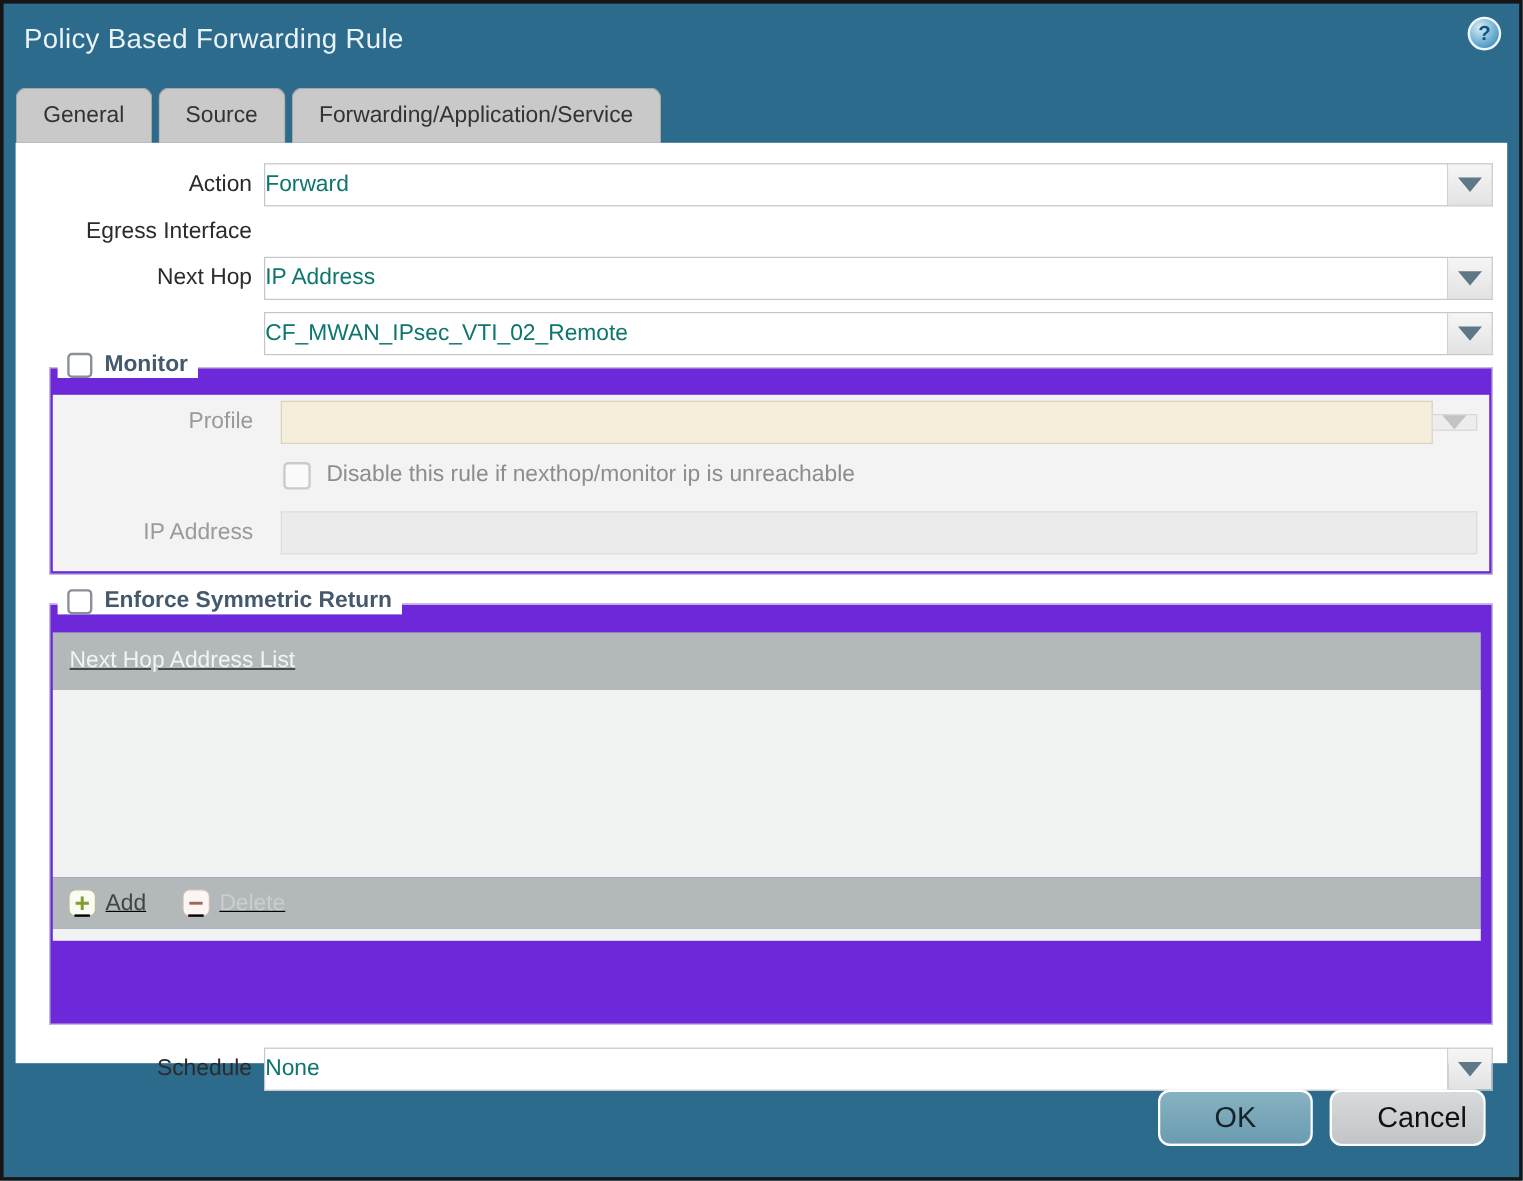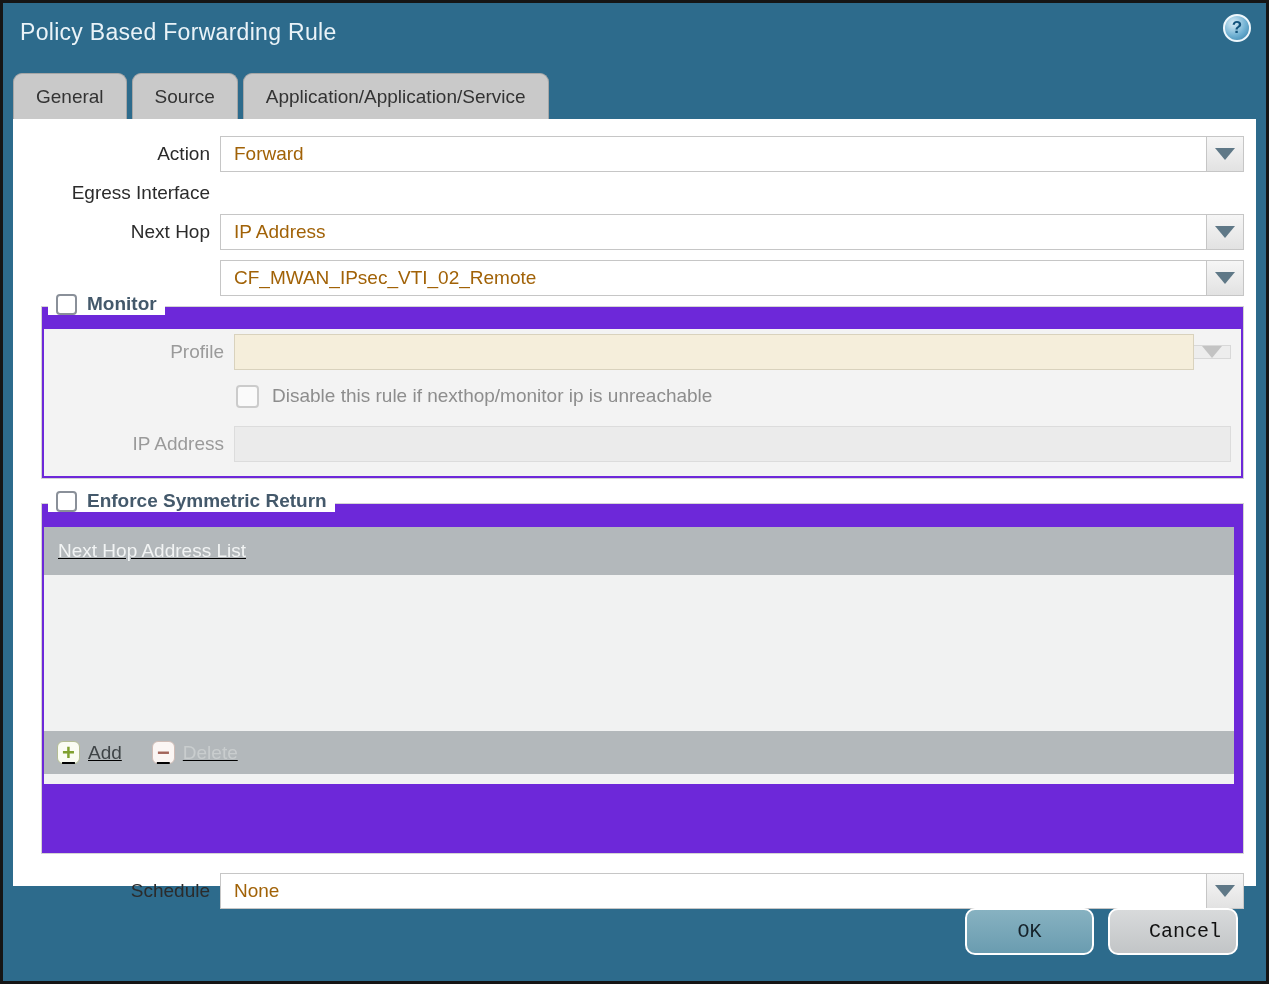--- a/index.html
+++ b/index.html
@@ -50,22 +50,22 @@
   }
 
   .frow { display: flex; align-items: center; margin: 0 12px 10px 0; }
   .flabel {
     width: 207px; text-align: right; padding-right: 10px;
     font-size: 19px; color: #2b2b2b; flex-shrink: 0;
   }
   .fbox { flex: 1; display: flex; height: 36px; }
   .input {
     flex: 1; border: 1px solid #c6c6c6; background: #fff;
-    font-size: 19px; color: #a16207;
-    display: flex; align-items: center; padding: 0 13px;
+    font-size: 19px; color: #0f766e;
+    display: flex; align-items: center; padding: 0 0;
   }
   .ddbtn {
     width: 37px; background: linear-gradient(#f6f6f6, #e2e2e2);
     border: 1px solid #c6c6c6; border-left: none;
     display: flex; align-items: center; justify-content: center; cursor: pointer;
   }
   .ddbtn.disabled { background: #ededed; border-color: #d8d8d8; cursor: default; }
   .tri {
     width: 0; height: 0;
     border-left: 10px solid transparent; border-right: 10px solid transparent;
@@ -84,21 +84,21 @@
     width: 21px; height: 21px; border: 2px solid #8a9099;
     border-radius: 4px; background: #fff; cursor: pointer;
   }
   .legend-text { font-size: 19px; font-weight: bold; color: #44596b; }
 
   
   .monitor-group { height: 173px; }
   .monitor-gray { margin: 22px 2px 2px 2px; height: 147px; background: #f3f3f3; padding-top: 5px; }
   .mrow { display: flex; align-items: center; margin: 0 10px 0 0; }
   .mlabel {
-    width: 190px; text-align: right; padding-right: 10px;
+    width: 190px; text-align: right; padding-right: 23px;
     font-size: 19px; color: #9a9a9a; flex-shrink: 0;
   }
   .profile-input { flex: 1; height: 36px; background: #f5eedb; border: 1px solid #d9d2bd; }
   .cbrow { display: flex; align-items: center; gap: 13px; margin: 12px 0 0 192px; height: 28px; }
   .cb-disabled {
     width: 23px; height: 23px; border: 2px solid #cbcbcb;
     border-radius: 4px; background: #fafafa;
   }
   .cb-label { font-size: 19px; color: #8d8d8d; }
   .iprow { margin-top: 16px; }
@@ -127,40 +127,40 @@
   .icon-plus { background: #fafcf3; border: 1px solid #b4bd94; color: #7fa02f; }
   .icon-minus { background: #fbf6f4; border: 1px solid #cfbcb6; color: #a2655a; }
   .tb-label-add { font-size: 19px; color: #3f4447; }
   .tb-label-del { font-size: 19px; color: #c9cdce; }
 
   .schedule-row { margin-top: 19px; }
 
   
   .btn {
     position: absolute; height: 47px; border-radius: 10px;
-    border: 2px solid #fff; font-size: 20px; color: #15222a;
-    display: flex; align-items: center; justify-content: center; cursor: pointer; font-family: Liberation Mono, monospace;
+    border: 2px solid #fff; font-size: 24px; color: #15222a;
+    display: flex; align-items: center; justify-content: center; cursor: pointer;
   }
   .btn-ok { width: 129px; right: 172px; bottom: 26px; background: linear-gradient(#87b2c1, #6a9cb0); }
   .btn-cancel { width: 130px; right: 28px; bottom: 26px; background: linear-gradient(#d8dadb, #c2c5c7); color: #111; padding-left: 24px; }
 </style>
 </head>
 <body>
 
 <div class="window">
 
   <div class="titlebar">
     <div class="title">Policy Based Forwarding Rule</div>
     <div class="help">?</div>
   </div>
 
   <div class="tabs">
     <div class="tab">General</div>
     <div class="tab">Source</div>
-    <div class="tab">Application/Application/Service</div>
+    <div class="tab">Forwarding/Application/Service</div>
   </div>
 
   <div class="panel">
 
     <div class="frow">
       <div class="flabel">Action</div>
       <div class="fbox">
         <div class="input">Forward</div>
         <div class="ddbtn">
           <span class="tri"></span>

